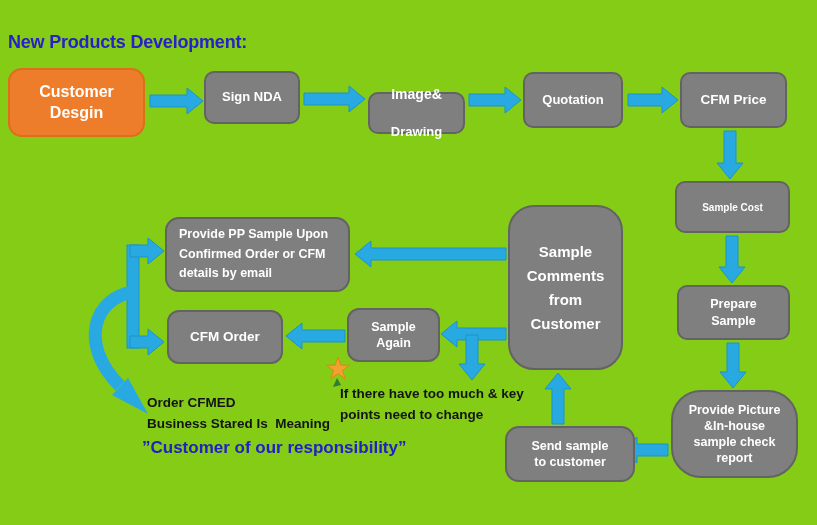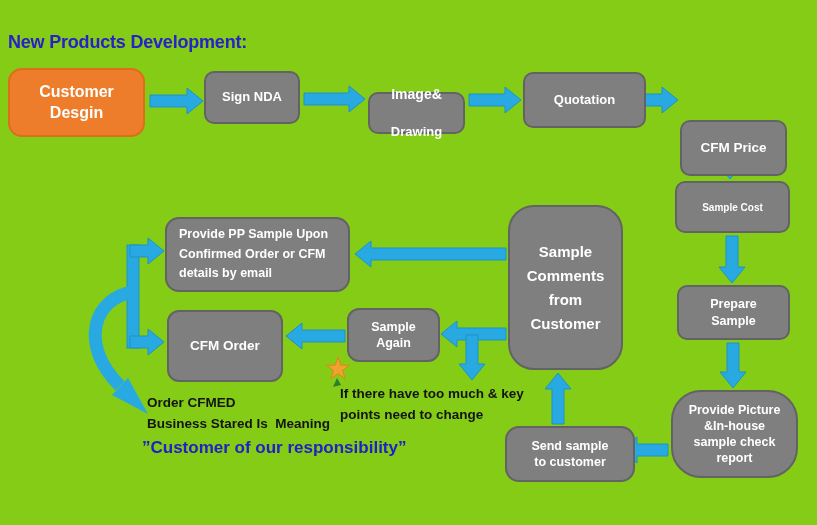--- a/index.html
+++ b/index.html
@@ -80,25 +80,25 @@
     <span>Sign NDA</span>
   </div>
 
   <div class="node" style="left:368px;top:70px;width:97px;height:42px;margin-top:22px;">
     <span>
       <span class="img-line1">Image&amp;</span>
       <span class="img-line2">Drawing</span>
     </span>
   </div>
 
-  <div class="node" style="left:523px;top:72px;width:123px;height:56px;font-size:13px;">
+  <div class="node" style="left:523px;top:72px;width:100px;height:56px;font-size:13px;">
     <span>Quotation</span>
   </div>
 
-  <div class="node" style="left:680px;top:72px;width:107px;height:56px;font-size:13.5px;margin-top:48px;">
+  <div class="node" style="left:680px;top:72px;width:107px;height:56px;font-size:13.5px;">
     <span>CFM Price</span>
   </div>
 
   <div class="node" style="left:675px;top:181px;width:115px;height:52px;font-size:10px;">
     <span>Sample Cost</span>
   </div>
 
   <div class="node" style="left:677px;top:285px;width:113px;height:55px;font-size:12.5px;">
     <span>Prepare
 Sample</span>
@@ -117,21 +117,21 @@
 from
 Customer</span>
   </div>
 
   <div class="node left-align" style="left:165px;top:217px;width:185px;height:75px;font-size:12.5px;border-radius:14px;line-height:1.55;">
     <span>Provide PP Sample Upon
 Confirmed Order or CFM
 details by email</span>
   </div>
 
-  <div class="node" style="left:167px;top:310px;width:116px;height:72px;font-size:13.5px;border-radius:12px;">
+  <div class="node" style="left:167px;top:310px;width:116px;height:54px;font-size:13.5px;border-radius:12px;">
     <span>CFM Order</span>
   </div>
 
   <div class="node" style="left:347px;top:308px;width:93px;height:54px;font-size:12.5px;border-radius:12px;">
     <span>Sample
 Again</span>
   </div>
 
   <div class="node" style="left:505px;top:426px;width:130px;height:56px;font-size:12.5px;border-radius:14px;">
     <span>Send sample

